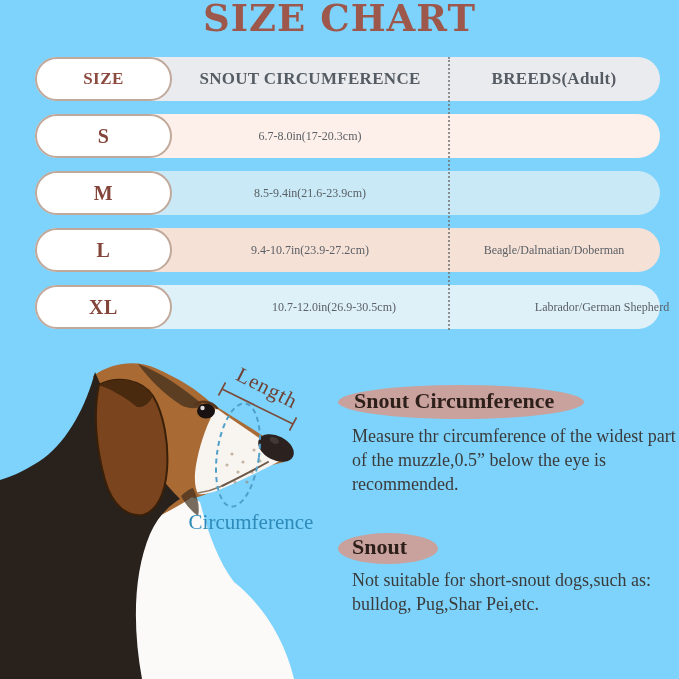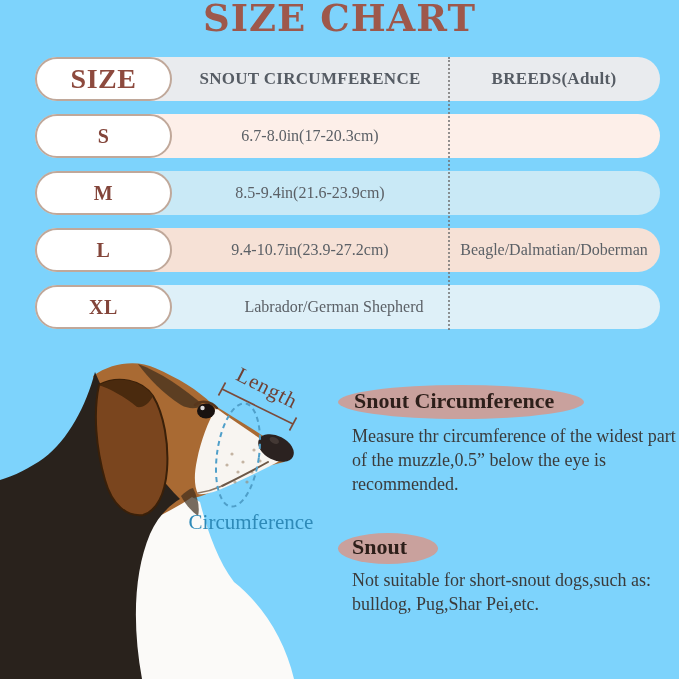--- a/index.html
+++ b/index.html
@@ -23,22 +23,22 @@
   .band.row-s {top:57px;background:#fdefe9;}
   .band.row-m {top:114px;background:#c9e9f6;}
   .band.row-l {top:171px;background:#f6e1d6;}
   .band.row-xl{top:228px;background:#def0f8;gap:24px;}
   .pill{
     box-sizing:border-box;width:137px;height:44px;border-radius:22px;
     background:#ffffff;border:2px solid #c0a89a;
     display:flex;align-items:center;justify-content:center;
     font-weight:700;color:#83453a;font-size:20px;letter-spacing:.5px;
   }
-  .band.header .pill{font-size:28px;color:#8d4a3e;}
-  .cell{ text-align:center;color:#5b6066;font-size:16px; }
+  .band.header .pill{font-size:17px;color:#8d4a3e;}
+  .cell{ text-align:center;color:#5b6066;font-size:12px; }
   .band.header .cell{font-weight:700;font-size:17px;color:#565c64;letter-spacing:.3px;}
   .col-divider{
     position:absolute;left:413px;top:0;height:273px;width:0;
     border-left:2px dotted #707070;opacity:.75;
   }
   
   .dog-diagram{position:absolute;left:0;top:358px;width:322px;height:321px;}
   
   .hl-ellipse{
     position:absolute;background:#c9a19d;border-radius:50%;
@@ -81,20 +81,21 @@
     </div>
 
     <div class="band row-l">
       <div class="pill">L</div>
       <div class="cell">9.4-10.7in(23.9-27.2cm)</div>
       <div class="cell">Beagle/Dalmatian/Doberman</div>
     </div>
 
     <div class="band row-xl">
       <div class="pill">XL</div>
+      <div class="cell">10.7-12.0in(26.9-30.5cm)</div>
       <div class="cell">Labrador/German Shepherd</div>
     </div>
 
     <div class="col-divider"></div>
   </div>
 
   <svg class="dog-diagram" viewBox="0 0 322 321" width="322" height="321" xmlns="http://www.w3.org/2000/svg">
     <g>
 
       <path fill="#a96a33" d="M93 18 C112 4 138 2 155 10 C178 20 198 32 212 46 C235 60 258 74 278 88 C286 93 289 99 284 104 L268 108 C248 116 232 124 220 130 C210 135 200 139 193 140 C186 162 183 186 185 212 L112 212 C116 140 106 64 93 18 Z"></path>

